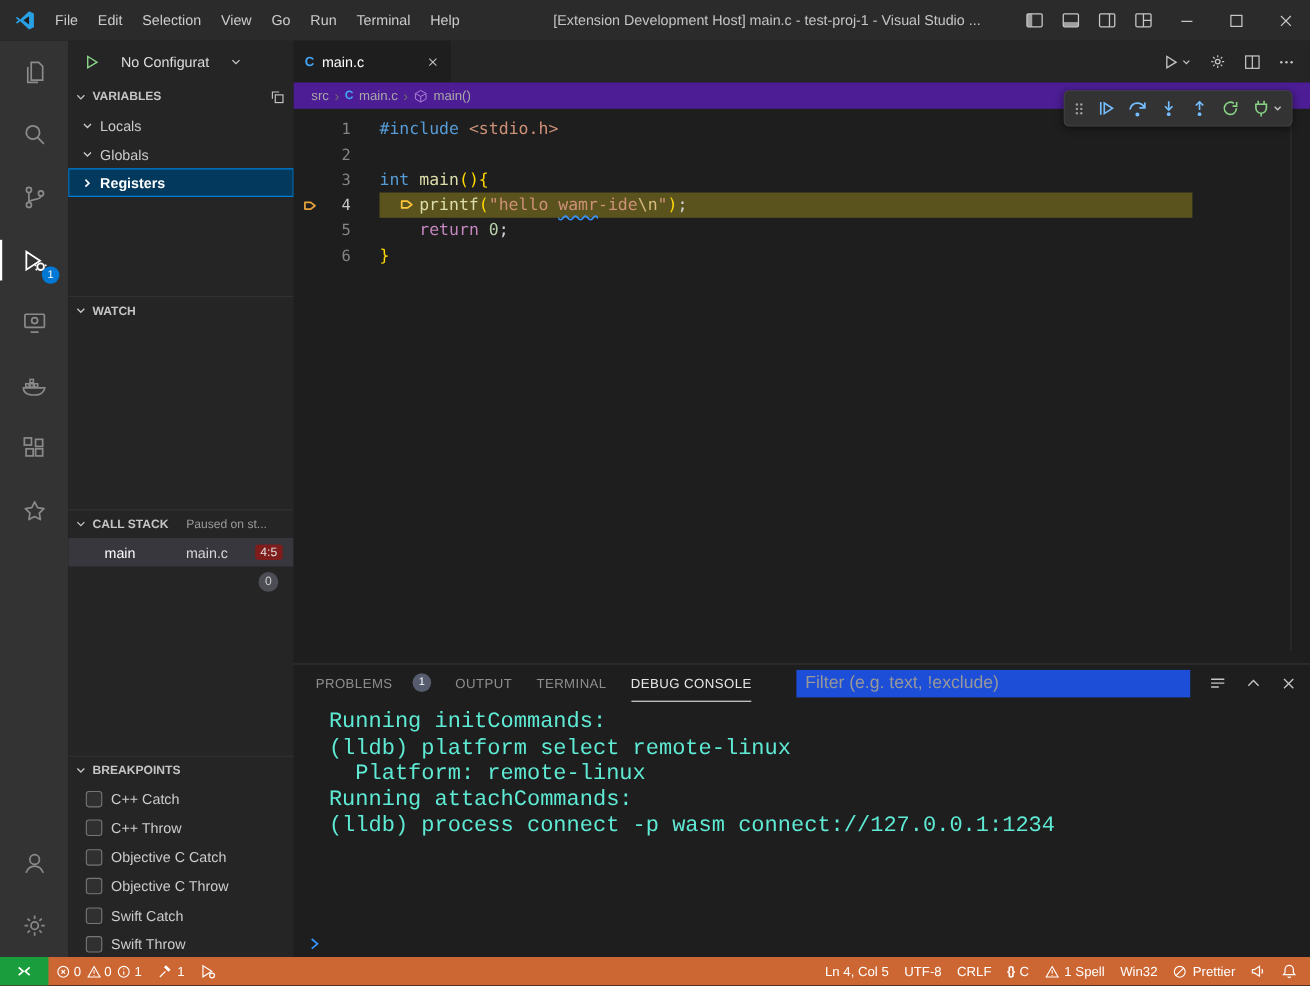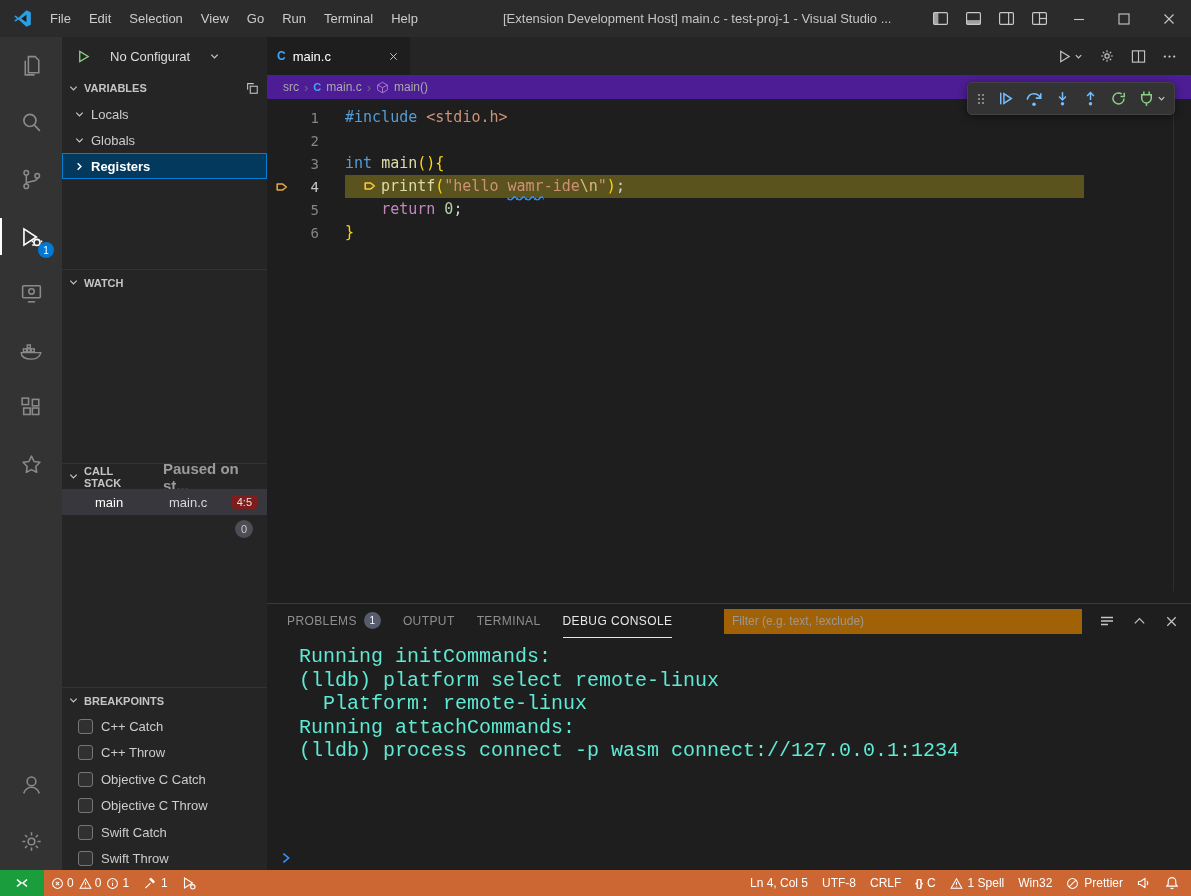--- a/index.html
+++ b/index.html
@@ -26,21 +26,21 @@
   .ab-slot.active{color:#ffffff}
   .ab-slot.active::before{content:"";position:absolute;left:0;top:10px;bottom:10px;width:2px;background:#fff}
   .ab-badge{position:absolute;right:8px;bottom:7px;min-width:16px;height:16px;border-radius:50%;background:#0078d4;color:#fff;font-size:10px;display:flex;align-items:center;justify-content:center}
   .ab-spacer{flex:1}
 
   
   .sidebar{width:205px;background:#252526;display:flex;flex-direction:column;color:#cccccc;overflow:hidden;flex:none}
   .config-row{height:38px;display:flex;align-items:center;padding:0 8px 0 14px;gap:19px;font-size:13px;color:#dddddd;flex:none}
   .sec-hdr{height:26px;display:flex;align-items:center;gap:5px;padding:0 8px 0 6px;font-size:11px;font-weight:700;color:#c5c5c5;flex:none}
   .sec-hdr.bordered{border-top:1px solid #323233}
-  .hdr-hint{font-weight:700;font-size:15px;color:#9b9b9b;margin-left:11px}
+  .hdr-hint{font-weight:400;font-size:11px;color:#9b9b9b;margin-left:11px}
   .hdr-ico{margin-left:auto;color:#c5c5c5;display:flex}
   .tree-row{height:26px;display:flex;align-items:center;padding-left:12px;gap:5px;font-size:13px;flex:none}
   .tree-row.selected{background:#04395e;box-shadow:inset 0 0 0 1px #007fd4;color:#fff;font-weight:700}
   .tree-chev{display:flex;width:12px}
   .frame-row{height:26px;display:flex;align-items:center;padding:0 10px 0 33px;background:#37373d;font-size:13px;color:#fff;flex:none}
   .frame-name{width:74px}
   .frame-file{color:#d6d6d6}
   .frame-pos{margin-left:auto;background:#7f1d1d;border-radius:3px;padding:1px 5px;font-size:11px;color:#e2e2e2}
   .zero-row{height:28px;display:flex;align-items:center;justify-content:flex-end;padding-right:14px;flex:none}
   .zero-badge{width:18px;height:18px;border-radius:50%;background:#4d4d55;font-size:11px;color:#ccc;display:flex;align-items:center;justify-content:center}
@@ -79,24 +79,24 @@
   .inline-icon svg{display:inline}
   .squiggle{text-decoration-line:underline;text-decoration-style:wavy;text-decoration-color:#3794ff;text-underline-offset:4px}
 
   .debug-toolbar{position:absolute;top:45px;right:16px;height:33px;background:#333334;border:1px solid #424244;border-radius:5px;display:flex;align-items:center;gap:11px;padding:0 8px;box-shadow:0 2px 8px rgba(0,0,0,.45);z-index:5}
   .dt{display:flex;align-items:center;gap:2px}
 
   
   .panel{height:267px;border-top:1px solid #3a3a3a;display:flex;flex-direction:column;flex:none;background:#1e1e1e}
   .panel-tabs{height:34px;display:flex;align-items:center;padding:0 12px 0 20px;flex:none}
   .ptabs{display:flex;gap:22px;height:100%}
-  .ptab{font-size:12px;letter-spacing:.4px;color:#8f8f8f;height:100%;display:flex;align-items:center;gap:7px;border-bottom:1px solid transparent}
+  .ptab{font-size:12px;letter-spacing:.4px;color:#8f8f8f;height:100%;display:flex;align-items:center;gap:18px;border-bottom:1px solid transparent}
   .ptab.active{color:#e7e7e7;border-bottom-color:#e7e7e7}
   .ptab-badge{min-width:17px;height:17px;border-radius:50%;background:#565c6d;color:#fff;font-size:10px;display:flex;align-items:center;justify-content:center;letter-spacing:0}
-  .filter{margin-left:auto;width:358px;height:25px;background:#a16207;border:none;outline:none;color:#ccc;font-size:12px;padding:0 8px;font-family:"Liberation Sans",sans-serif}
+  .filter{margin-left:auto;width:358px;height:25px;background:#1d4ed8;border:none;outline:none;color:#ccc;font-size:16px;padding:0 8px;font-family:"Liberation Sans",sans-serif}
   .filter::placeholder{color:#989898}
   .panel-icons{display:flex;align-items:center;gap:17px;margin-left:17px;color:#c5c5c5}
   .console{flex:1;position:relative;padding:7px 0 0 32px;font-family:Liberation Mono, monospace;font-size:20px;color:#5eead4}
   .console-line{white-space:pre;line-height:23.5px}
   .prompt{position:absolute;left:12px;bottom:5px;display:flex}
 
   
   .statusbar{height:26px;background:#cc6633;display:flex;align-items:center;color:#fff;font-size:12px}
   .remote{width:44px;height:100%;background:#1a9e3d;display:flex;align-items:center;justify-content:center;flex:none}
   .sb-item{display:flex;align-items:center;gap:5px;padding:0 7px;height:100%}

